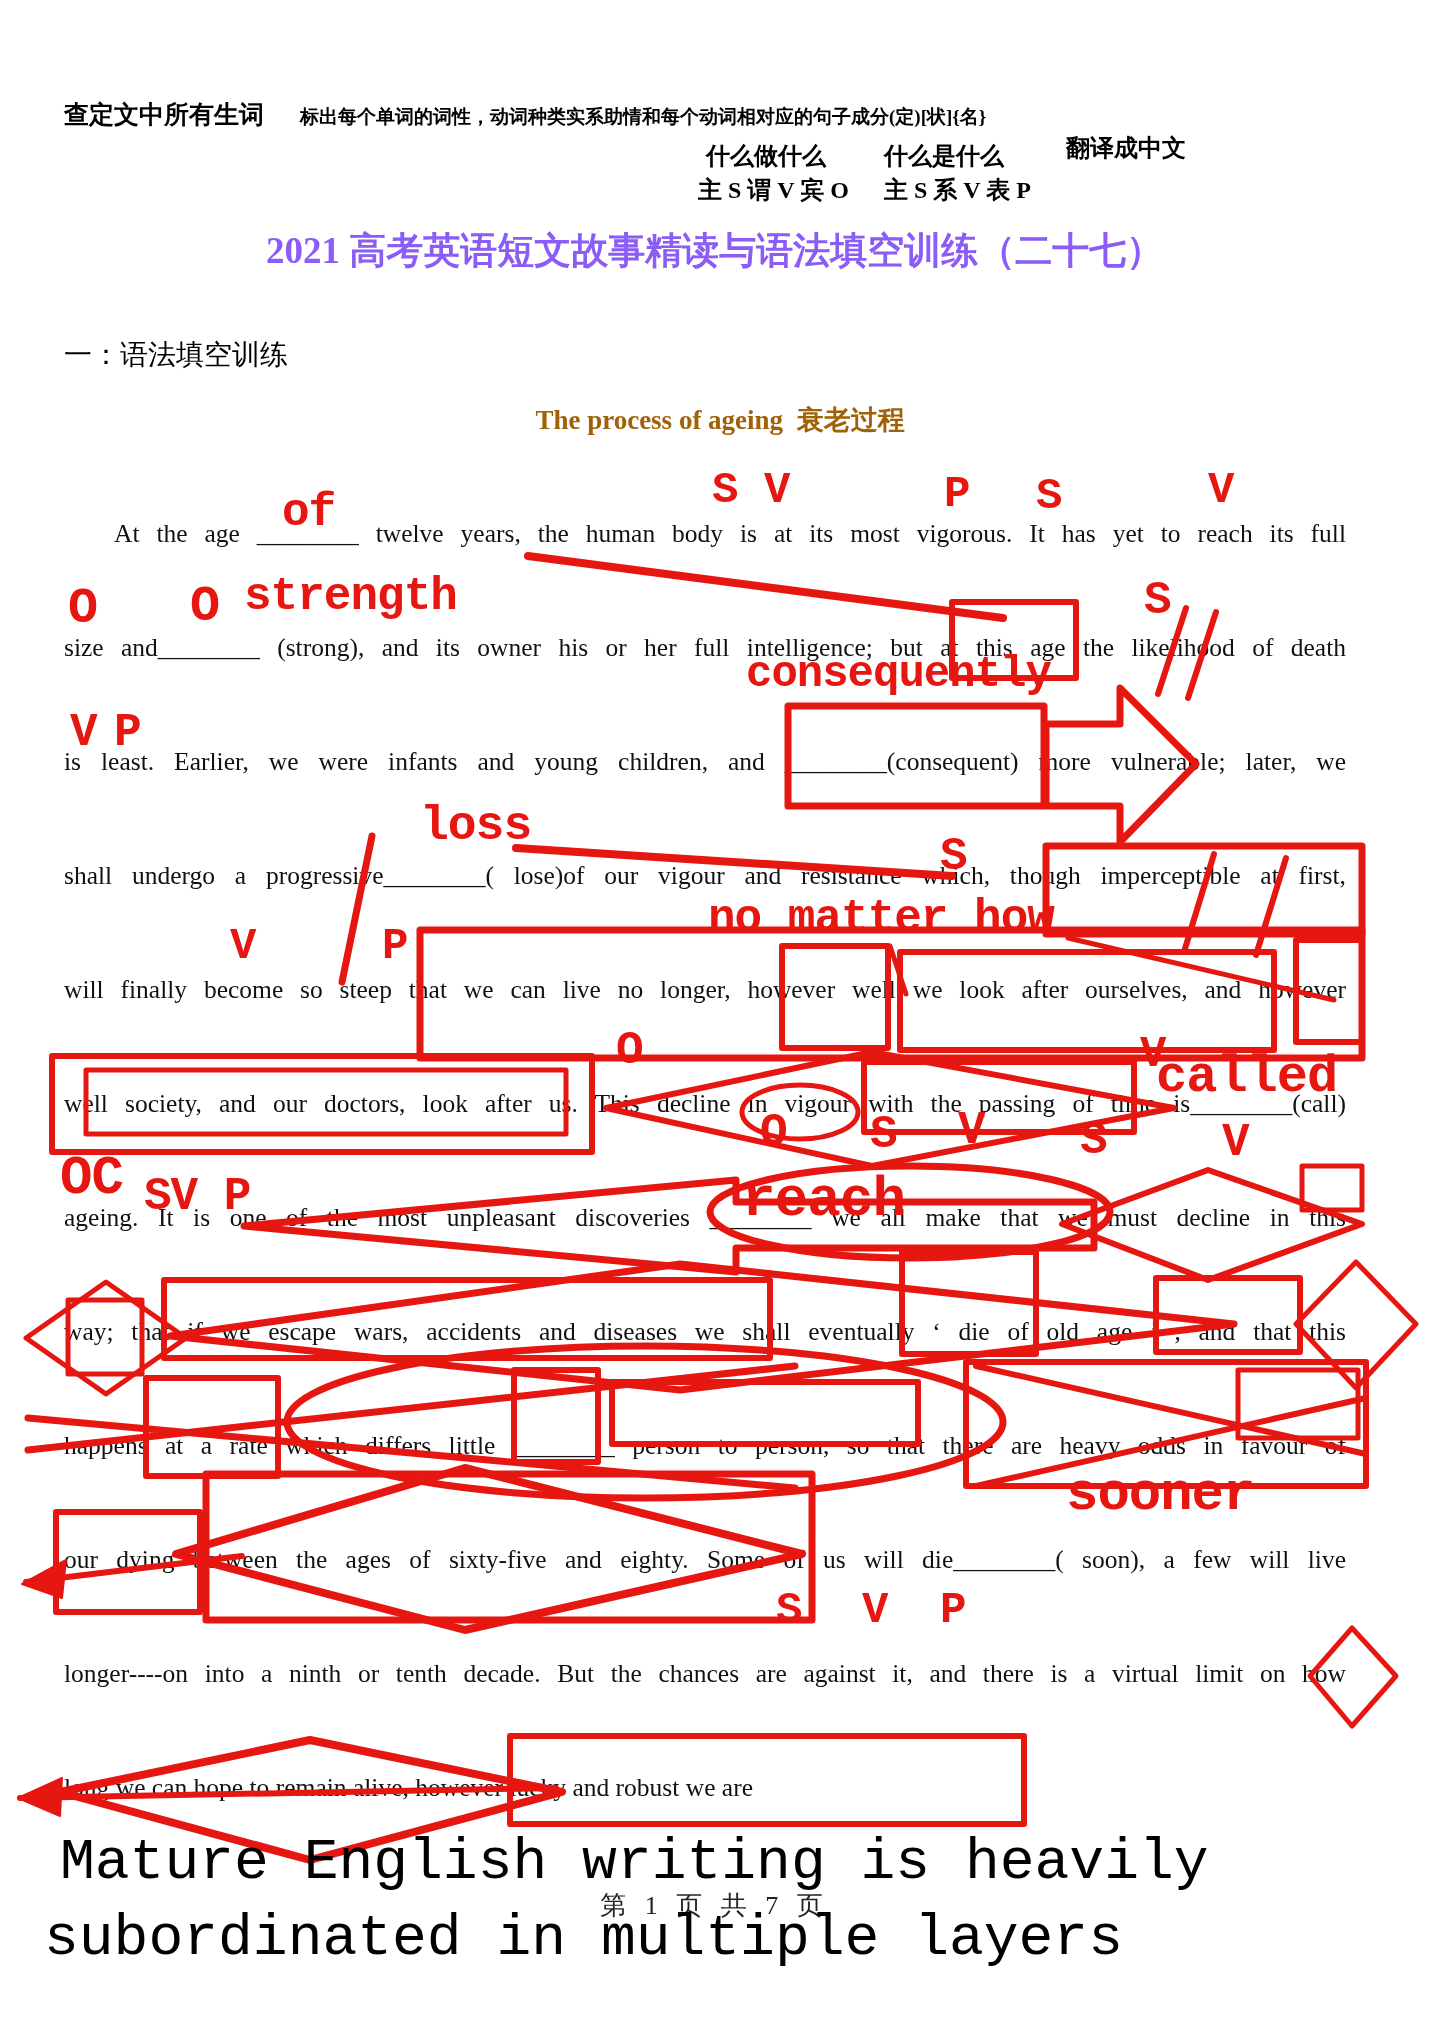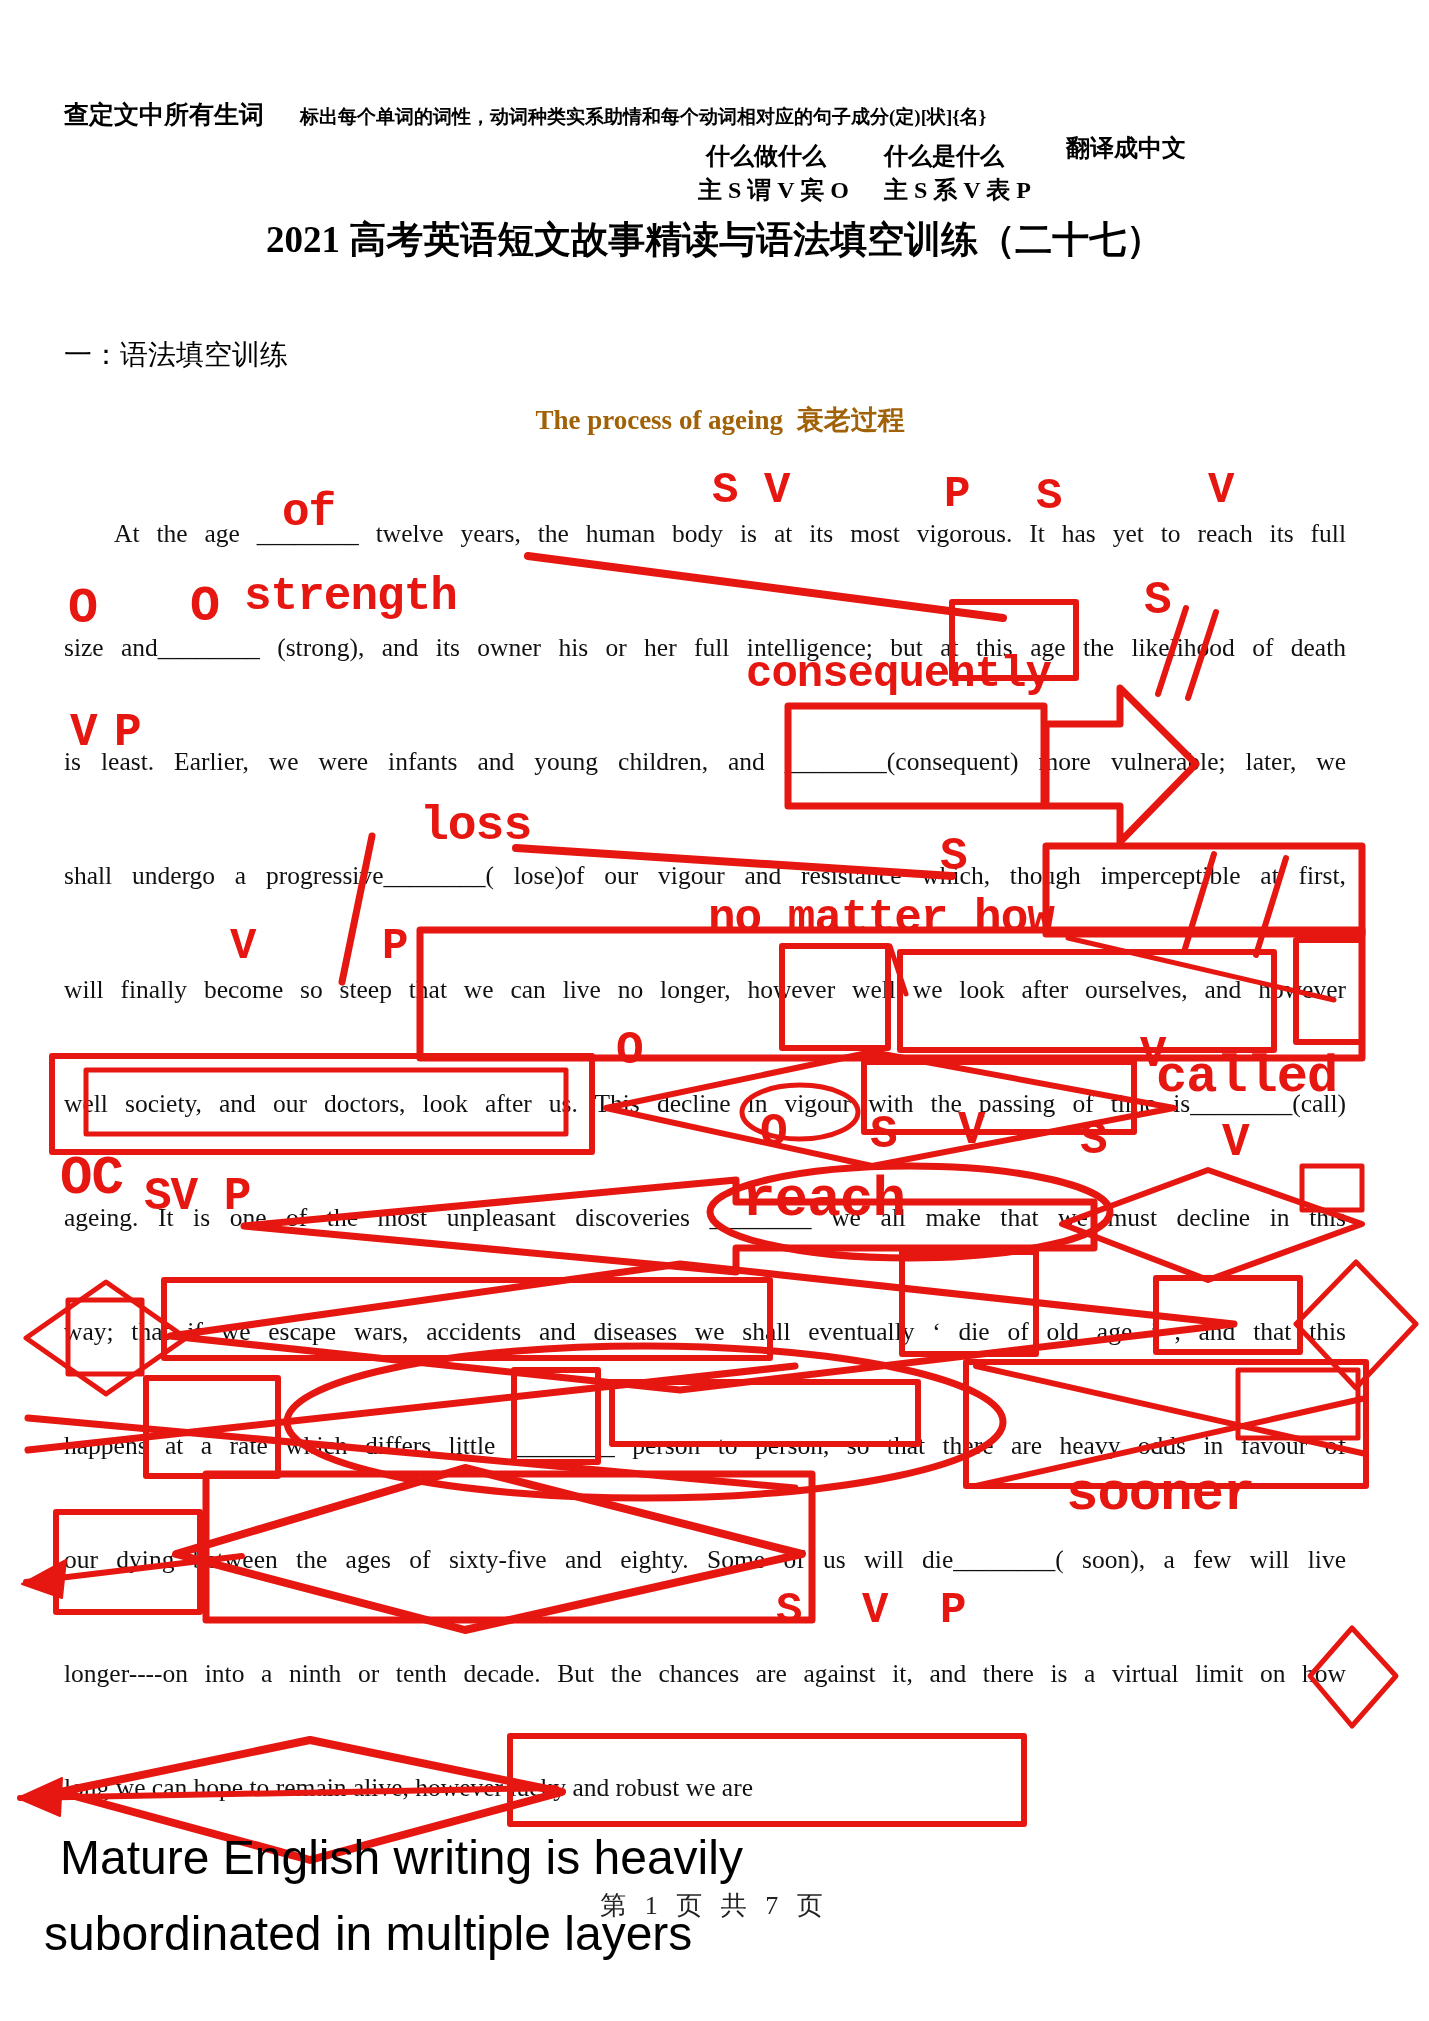--- a/index.html
+++ b/index.html
@@ -9,22 +9,22 @@
   }
   
   .hdr{position:absolute;font-weight:bold;color:#000;white-space:pre;z-index:2;}
   #h-left{left:64px;top:98px;font-size:25px;font-family:Liberation Serif, serif;}
   #h-mid{left:300px;top:104px;font-size:19px;}
   #h-right{left:1066px;top:96px;font-size:24px;margin-top:36px;}
   #h-do{left:698px;top:140px;font-size:24px;margin-left:8px;}
   #h-be{left:884px;top:140px;font-size:24px;}
   #h-fdo{left:698px;top:174px;font-size:24px;}
   #h-fbe{left:884px;top:174px;font-size:24px;}
-  #doc-title{position:absolute;left:0;right:0;top:215px;text-align:center;
-    font-size:37px;font-weight:bold;color:#000000;z-index:2;}
+  #doc-title{position:absolute;left:0;right:0;top:226px;text-align:center;
+    font-size:37px;font-weight:bold;color:#8b5cf6;z-index:2;}
   #section-heading{position:absolute;left:64px;top:336px;font-size:28px;color:#000;z-index:2;}
   #passage-title{position:absolute;left:60px;width:1320px;top:402px;text-align:center;
     font-size:27px;font-weight:bold;color:#a16207;z-index:2;}
   
   .bl{
     position:absolute;left:64px;width:1282px;box-sizing:border-box;
     font-size:25.5px;line-height:34px;color:#111;z-index:1;
     text-align:justify;text-align-last:justify;
   }
   .bl.first{padding-left:50px;}
@@ -32,21 +32,21 @@
   
   #ink-layer{position:absolute;left:0;top:0;z-index:5;pointer-events:none;}
   .mk{
     position:absolute;font-family:Liberation Mono, monospace;font-weight:bold;
     color:#e61610;line-height:1;white-space:pre;z-index:6;letter-spacing:-1px;
   }
   
   #page-footer{position:absolute;left:0;right:0;top:1888px;text-align:center;
     font-size:26px;letter-spacing:6px;color:#222;z-index:3;}
   .big{
-    position:absolute;font-family:Liberation Sans, sans-serif;font-size:48px;
+    position:absolute;font-family:Liberation Mono, monospace;font-size:58px;
     color:#000;white-space:pre;z-index:7;
   }
   #big1{left:60px;top:1830px;}
   #big2{left:44px;top:1906px;}
 </style>
 </head>
 <body>
 
 <span class="hdr" id="h-left">查定文中所有生词</span>
 <span class="hdr" id="h-mid">标出每个单词的词性，动词种类实系助情和每个动词相对应的句子成分(定)[状]{名}</span>

